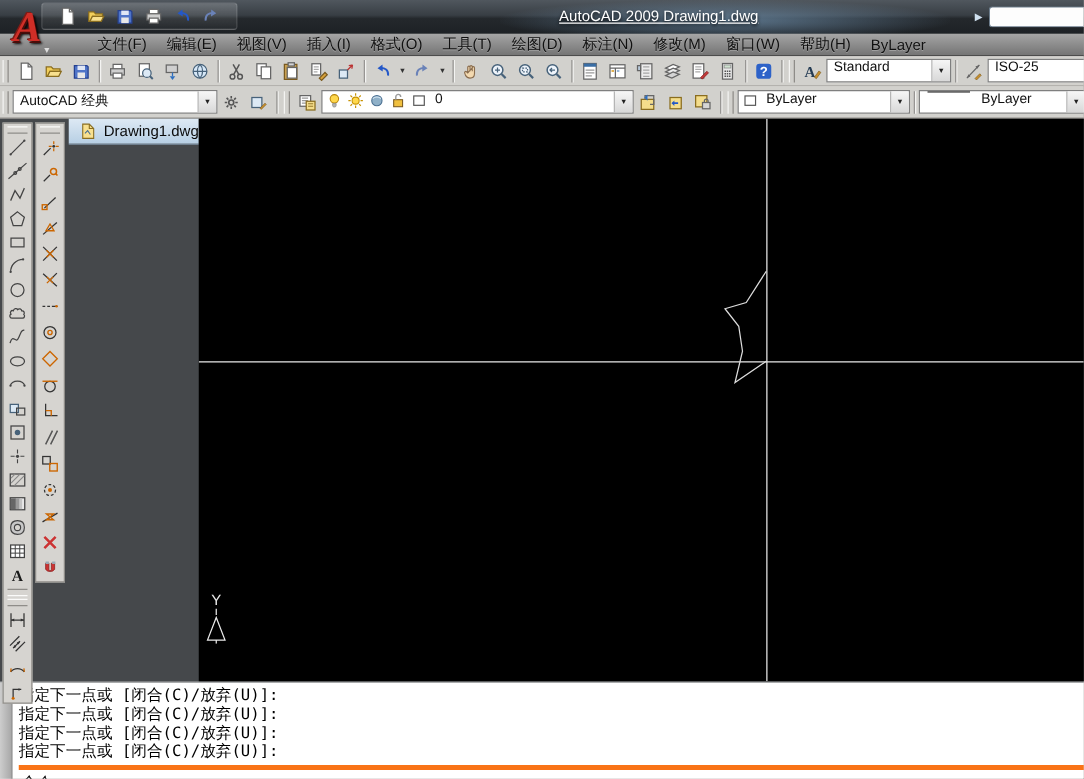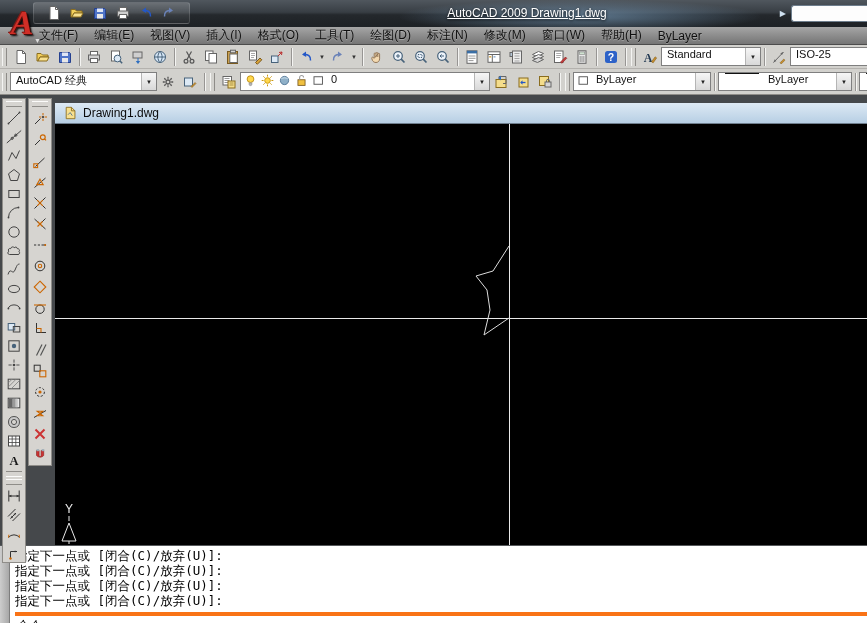--- a/index.html
+++ b/index.html
@@ -20,21 +20,21 @@
     background:linear-gradient(180deg,rgba(255,255,255,.18),rgba(255,255,255,.03));
     border:1px solid rgba(255,255,255,.14);border-radius:3px;box-sizing:border-box;}
   .window-title{position:absolute;left:527px;top:0;height:26px;transform:translateX(-50%);
     display:flex;align-items:center;color:#fff;font-size:12px;white-space:nowrap;text-shadow:0 1px 3px #000;text-decoration:underline;}
   .infocenter{position:absolute;right:0;top:4px;height:18px;display:flex;align-items:center;}
   .ic-arrow{color:#cfe0ef;font-size:8px;margin-right:5px;}
   .ic-search{width:76px;height:17px;background:#fdfdfd;border:1px solid #6d7d8c;border-right:none;
     border-radius:3px 0 0 3px;box-sizing:border-box;}
 
   
-  .menubar{height:18px;flex:none;display:flex;align-items:stretch;padding-left:31px;box-sizing:border-box;
+  .menubar{height:18px;flex:none;display:flex;align-items:stretch;padding-left:70px;box-sizing:border-box;
     background:linear-gradient(180deg,#a6a6a6,#8f8f8f 45%,#757575);border-bottom:1px solid #4c4c4c;}
   .menu-item{display:flex;align-items:center;padding:0 8px;color:#101010;font-size:12px;white-space:nowrap;
     text-shadow:0 1px 0 rgba(255,255,255,.25);}
 
   
   .trow{flex:none;display:flex;align-items:center;background:#d2d1cd;overflow:hidden;white-space:nowrap;box-sizing:border-box;}
   .trow1{height:24px;border-bottom:1px solid #b4b2ae;}
   .trow2{height:26px;border-bottom:1px solid #8e8c88;}
   .strip{display:flex;align-items:center;flex:none;}
   .tgrip{flex:none;width:3px;height:18px;margin:0 3px 0 2px;border-left:1px solid #f4f4f2;border-right:1px solid #8e8c88;}
@@ -43,33 +43,33 @@
   .tsep{flex:none;width:1px;height:18px;background:#979593;box-shadow:1px 0 0 #f4f4f2;margin:0 3px;}
   .dd{flex:none;width:10px;height:20px;display:flex;align-items:center;justify-content:center;font-size:6px;color:#333;}
   .combo{flex:none;display:flex;align-items:flex-start;height:19px;background:#fff;border:1px solid #7f7f7f;
     font-size:11px;color:#111;box-sizing:border-box;overflow:hidden;}
   .combo .cval{flex:1;padding-left:5px;white-space:nowrap;overflow:hidden;}
   .combo .carr{flex:none;width:14px;height:100%;display:flex;align-items:center;justify-content:center;
     font-size:6px;color:#222;border-left:1px solid #b5b5b5;background:linear-gradient(180deg,#f6f6f6,#d8d8d8);}
   .licon{flex:none;width:15px;height:15px;margin-left:2px;}
   .licon svg{width:15px;height:15px;display:block;}
   .lsample{flex:none;width:34px;height:1px;background:#111;margin:0 4px 0 6px;}
-  .w-ws{width:147px;} .w-std{width:100px;} .w-iso{width:104px;}
+  .w-ws{width:164px;} .w-std{width:100px;} .w-iso{width:104px;}
   .w-layer{width:250px;} .w-col{width:138px;} .w-lt{width:134px;} .w-lw{width:90px;}
 
   
   .workarea{flex:none;height:450px;display:flex;background:#45484b;}
   .dock{flex:none;width:55px;position:relative;}
   .dockcol{position:absolute;top:3px;width:22px;background:#d6d4d0;border:1px solid #8f8d89;box-sizing:content-box;}
   .dc1{left:2px;} .dc2{left:28px;}
   .dgrip{height:4px;margin:2px 3px 1px 3px;border-top:1px solid #fbfbfa;border-bottom:1px solid #8f8d89;}
   .dbtn{width:22px;height:19px;display:flex;align-items:center;justify-content:center;}
   .dc2 .dbtn{height:21px;}
   .dsep{height:4px;margin:2px 3px;border-top:1px solid #8f8d89;border-bottom:1px solid #fbfbfa;}
-  .maincol{flex:1;min-width:0;display:flex;flex-direction:column;}
+  .maincol{flex:1;min-width:0;display:flex;flex-direction:row;}
   .tabgap{flex:none;height:8px;}
   .tabbar{flex:none;height:21px;display:flex;align-items:center;padding-left:9px;box-sizing:border-box;
     background:linear-gradient(180deg,#dde9f4,#b7cfe4);border-bottom:1px solid #6f7f8e;font-size:12px;color:#0a0a0a;}
   .tabicon{width:14px;height:14px;margin-right:5px;}
   .tabicon svg{width:14px;height:14px;display:block;}
   .canvas{flex:1;background:#000;position:relative;overflow:hidden;}
   .crosshair-v{position:absolute;top:0;bottom:0;width:1px;background:#e9e9e9;}
   .crosshair-h{position:absolute;left:0;right:0;height:1px;background:#e9e9e9;}
   .sketch-svg{position:absolute;left:0;top:0;}
 

